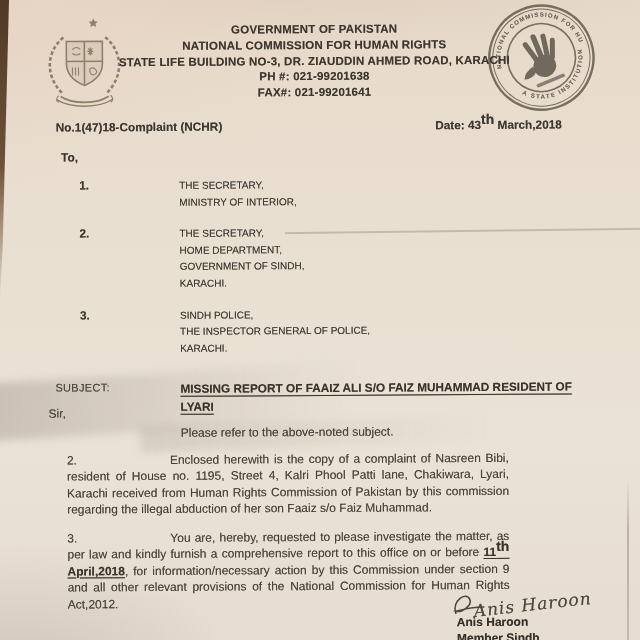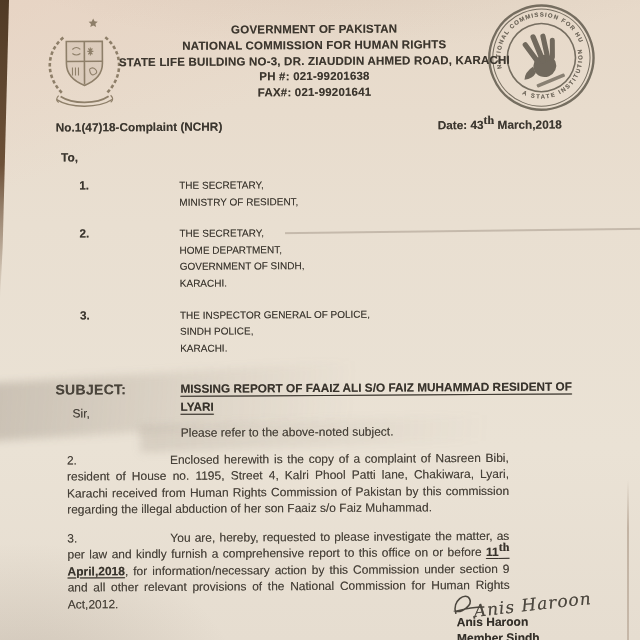--- a/index.html
+++ b/index.html
@@ -60,34 +60,34 @@
   .refrow{position:absolute;left:57px;top:119px;width:506px;display:flex;justify-content:space-between;
     font-weight:bold;font-size:11.8px;color:#3b362f;}
   .to{position:absolute;left:62px;top:149px;font-weight:bold;font-size:12px;color:#3b362f;}
   
   .addr{position:absolute;left:80px;top:177px;width:460px;}
   .addr .item{display:flex;margin-bottom:15px;}
   .addr .num{width:100px;font-weight:bold;font-size:11.8px;color:#3b362f;}
   .addr .lines div{font-weight:normal;font-size:10px;line-height:16.6px;color:#3b362f;}
   
   .subjrow{position:absolute;left:55px;top:380px;width:540px;display:flex;}
-  .subjlabel{width:125px;font-weight:bold;font-size:14px;letter-spacing:.3px;color:#4a443b;}
+  .subjlabel{width:125px;font-weight:normal;font-size:11px;letter-spacing:.3px;color:#4a443b;}
   .subjtext{width:405px;font-weight:bold;font-size:11.8px;line-height:17.5px;color:#38332c;
     text-decoration:underline;text-underline-offset:2.5px;text-decoration-thickness:1.4px;}
-  .sir{position:absolute;left:72px;top:405px;font-size:12px;color:#474139;}
+  .sir{position:absolute;left:48px;top:405px;font-size:12px;color:#474139;}
   .para1{position:absolute;left:180px;top:425px;font-size:12px;color:#474139;}
   
   .para{position:absolute;left:66px;width:442px;font-size:12px;line-height:16.4px;
     text-align:justify;color:#474139;}
   .p2{top:451px;}
   .p3{top:529px;}
   .pnum{display:inline-block;width:103px;font-size:12px;color:#474139;}
   .deadline{font-weight:bold;color:#38332c;text-decoration:underline;text-underline-offset:2px;
     text-decoration-thickness:1.3px;}
-  sup{font-size:12px;vertical-align:super;line-height:0;font-family:Liberation Serif, serif;}
+  sup{font-size:14px;vertical-align:super;line-height:0;}
   
   .sig-script{position:absolute;left:448px;top:588px;width:160px;height:36px;}
   .sig-name{position:absolute;left:455px;top:616px;font-weight:bold;font-size:12px;color:#332f29;}
   .sig-title{position:absolute;left:455px;top:632px;font-weight:bold;font-size:12px;color:#332f29;}
 </style>
 </head>
 <body>
 
 <div id="stage">
   <div id="paper"></div>
@@ -158,37 +158,37 @@
       <span><span>Date: 43</span><sup>th</sup><span> March,2018</span></span>
     </div>
 
     <div class="to">To,</div>
 
     <div class="addr">
       <div class="item">
         <div class="num">1.</div>
         <div class="lines">
           <div>THE SECRETARY,</div>
-          <div>MINISTRY OF RESIDENT,</div>
+          <div>MINISTRY OF INTERIOR,</div>
         </div>
       </div>
       <div class="item">
         <div class="num">2.</div>
         <div class="lines">
           <div>THE SECRETARY,</div>
           <div>HOME DEPARTMENT,</div>
           <div>GOVERNMENT OF SINDH,</div>
           <div>KARACHI.</div>
         </div>
       </div>
       <div class="item">
         <div class="num">3.</div>
         <div class="lines">
+          <div>SINDH POLICE,</div>
           <div>THE INSPECTOR GENERAL OF POLICE,</div>
-          <div>SINDH POLICE,</div>
           <div>KARACHI.</div>
         </div>
       </div>
     </div>
 
     <div class="subjrow">
       <div class="subjlabel">SUBJECT:</div>
       <div class="subjtext">MISSING REPORT OF FAAIZ ALI S/O FAIZ MUHAMMAD RESIDENT OF LYARI</div>
     </div>
 

